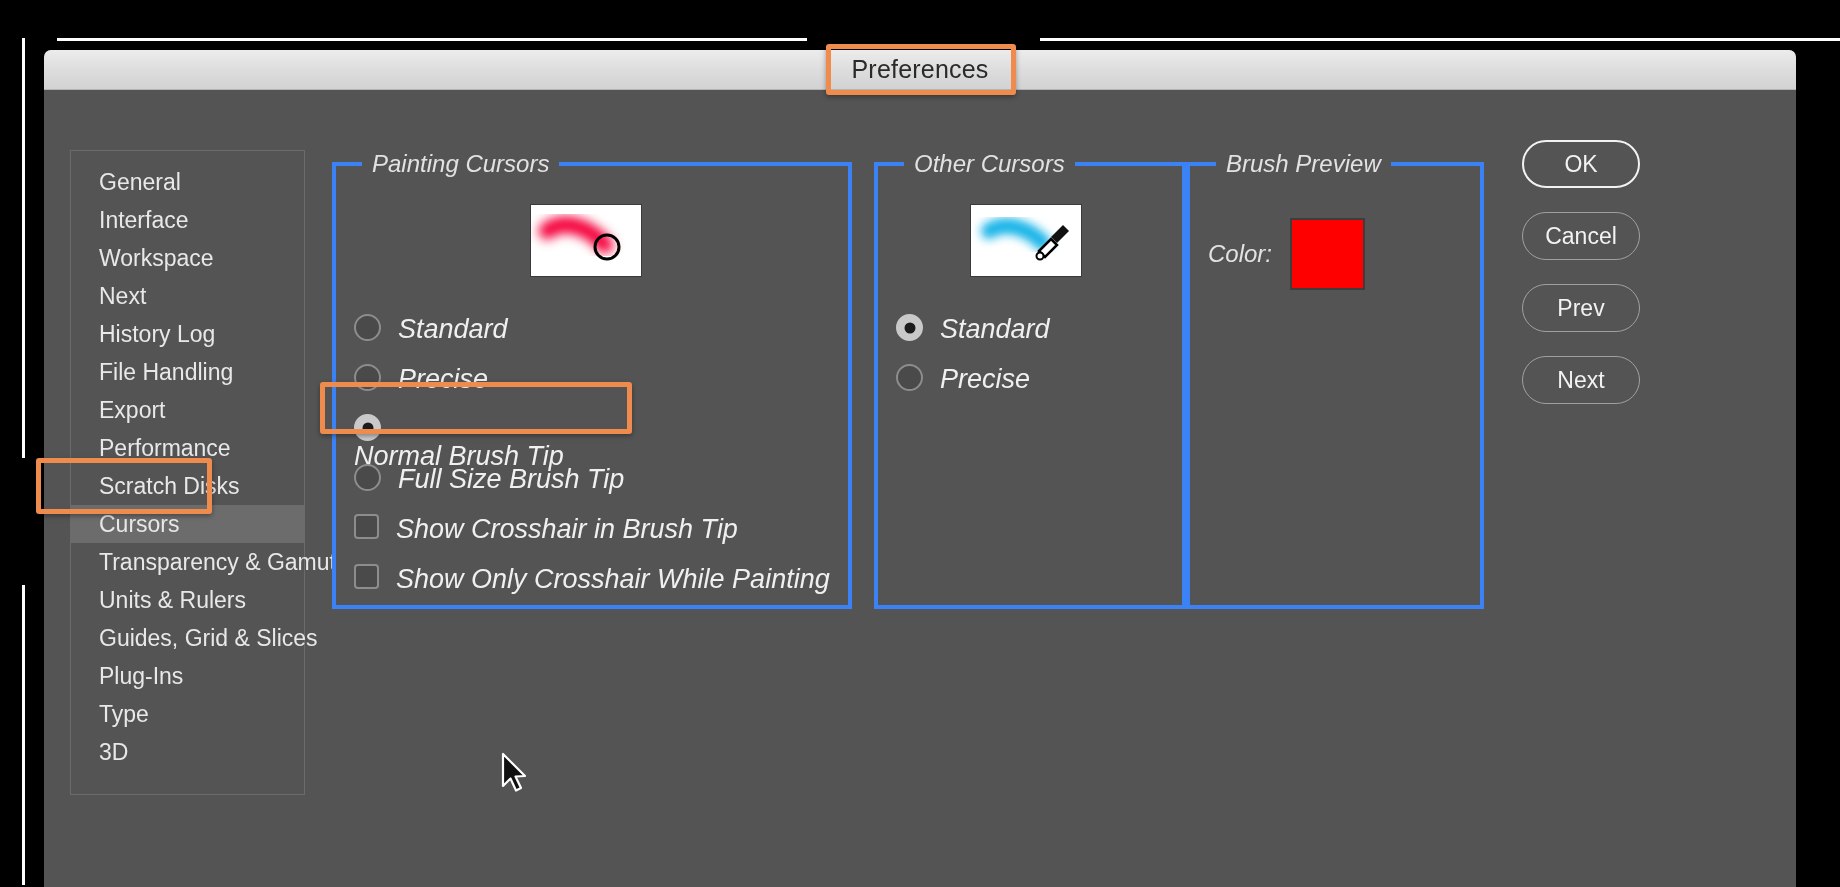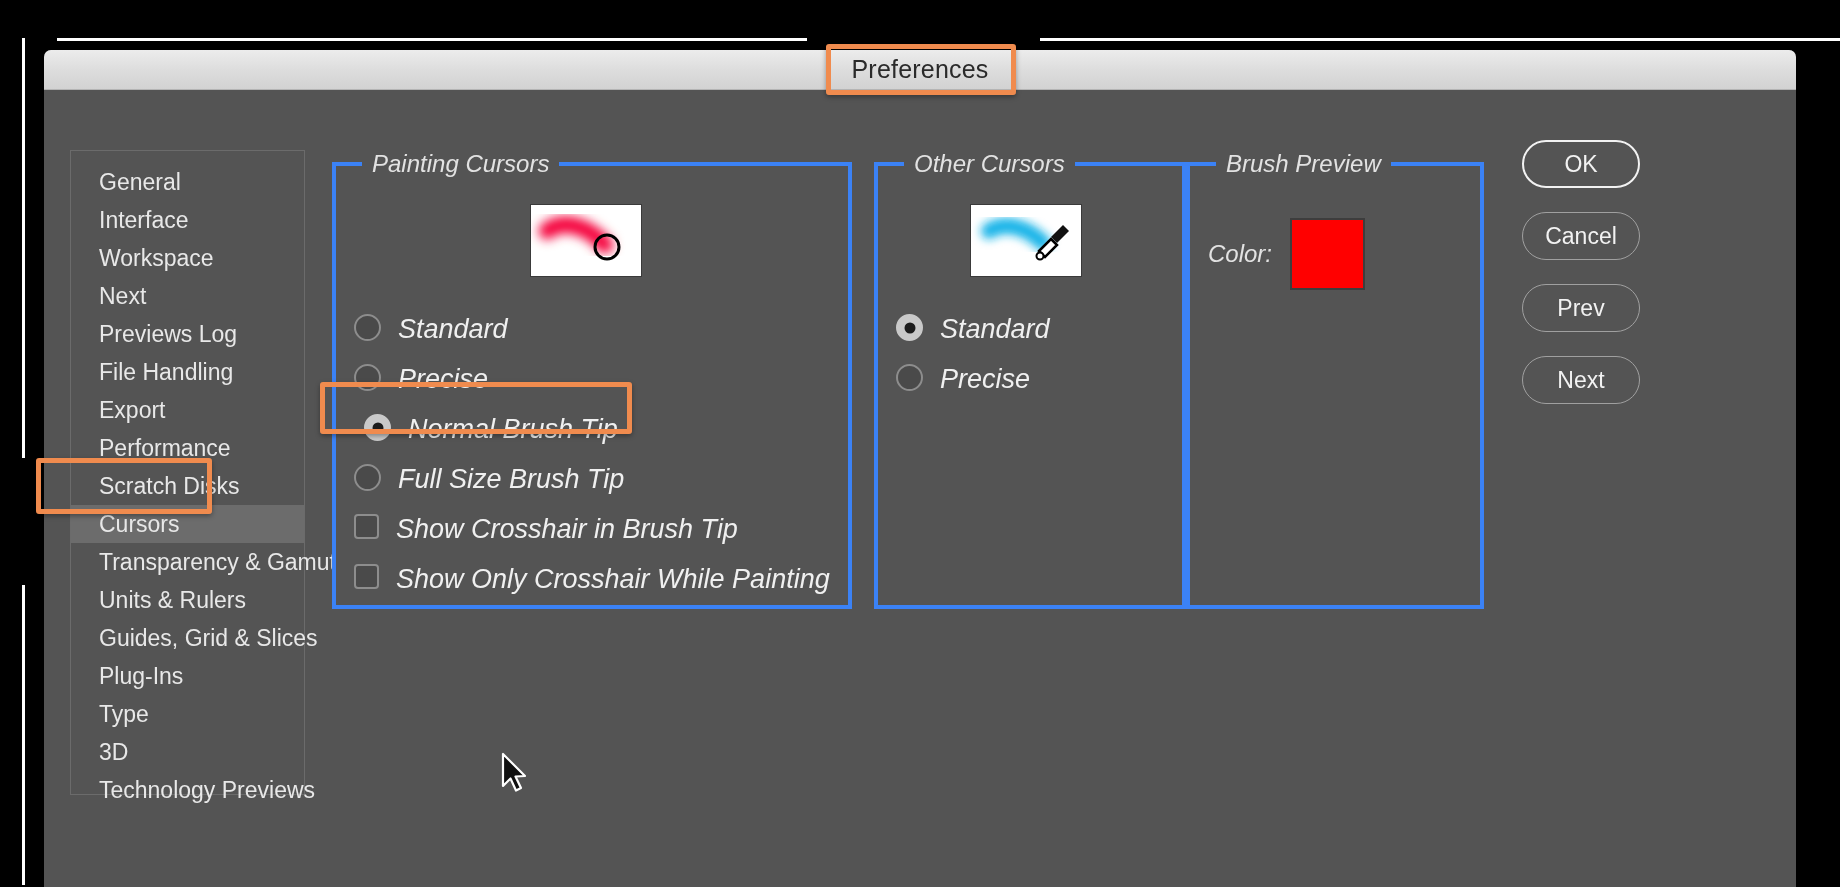--- a/index.html
+++ b/index.html
@@ -167,33 +167,32 @@
       <span class="titlebar-text">Preferences</span>
     </div>
 
     <div class="body">
 
       <div class="sidebar">
         <div class="side-item">General</div>
         <div class="side-item">Interface</div>
         <div class="side-item">Workspace</div>
         <div class="side-item">Next</div>
-        <div class="side-item">Previews Log</div>
+        <div class="side-item">History Log</div>
         <div class="side-item">File Handling</div>
         <div class="side-item">Export</div>
         <div class="side-item">Performance</div>
         <div class="side-item">Scratch Disks</div>
         <div class="side-item selected">Cursors</div>
         <div class="side-item">Transparency &amp; Gamut</div>
         <div class="side-item">Units &amp; Rulers</div>
         <div class="side-item">Guides, Grid &amp; Slices</div>
         <div class="side-item">Plug-Ins</div>
         <div class="side-item">Type</div>
         <div class="side-item">3D</div>
-        <div class="side-item">Technology Previews</div>
       </div>
 
       <div class="group" id="gp-painting">
         <div class="group-title">Painting Cursors</div>
 
         <div class="thumb" id="thumb-paint">
           <svg width="110" height="71" viewBox="0 0 110 71">
             <defs>
               <filter id="bl1" x="-50%" y="-50%" width="200%" height="200%">
                 <feGaussianBlur stdDeviation="5.5"></feGaussianBlur>
@@ -207,21 +206,21 @@
         </div>
 
         <div class="opt" style="left:18px; top:148px;">
           <span class="radio"></span>
           <span>Standard</span>
         </div>
         <div class="opt" style="left:18px; top:198px;">
           <span class="radio"></span>
           <span>Precise</span>
         </div>
-        <div class="opt" style="left:28px; top:248px;">
+        <div class="opt" style="left:18px; top:248px;flex-direction:column;">
           <span class="radio on"></span>
           <span>Normal Brush Tip</span>
         </div>
         <div class="opt" style="left:18px; top:298px;">
           <span class="radio"></span>
           <span>Full Size Brush Tip</span>
         </div>
         <div class="opt" style="left:18px; top:348px;">
           <span class="checkbox"></span>
           <span>Show Crosshair in Brush Tip</span>

